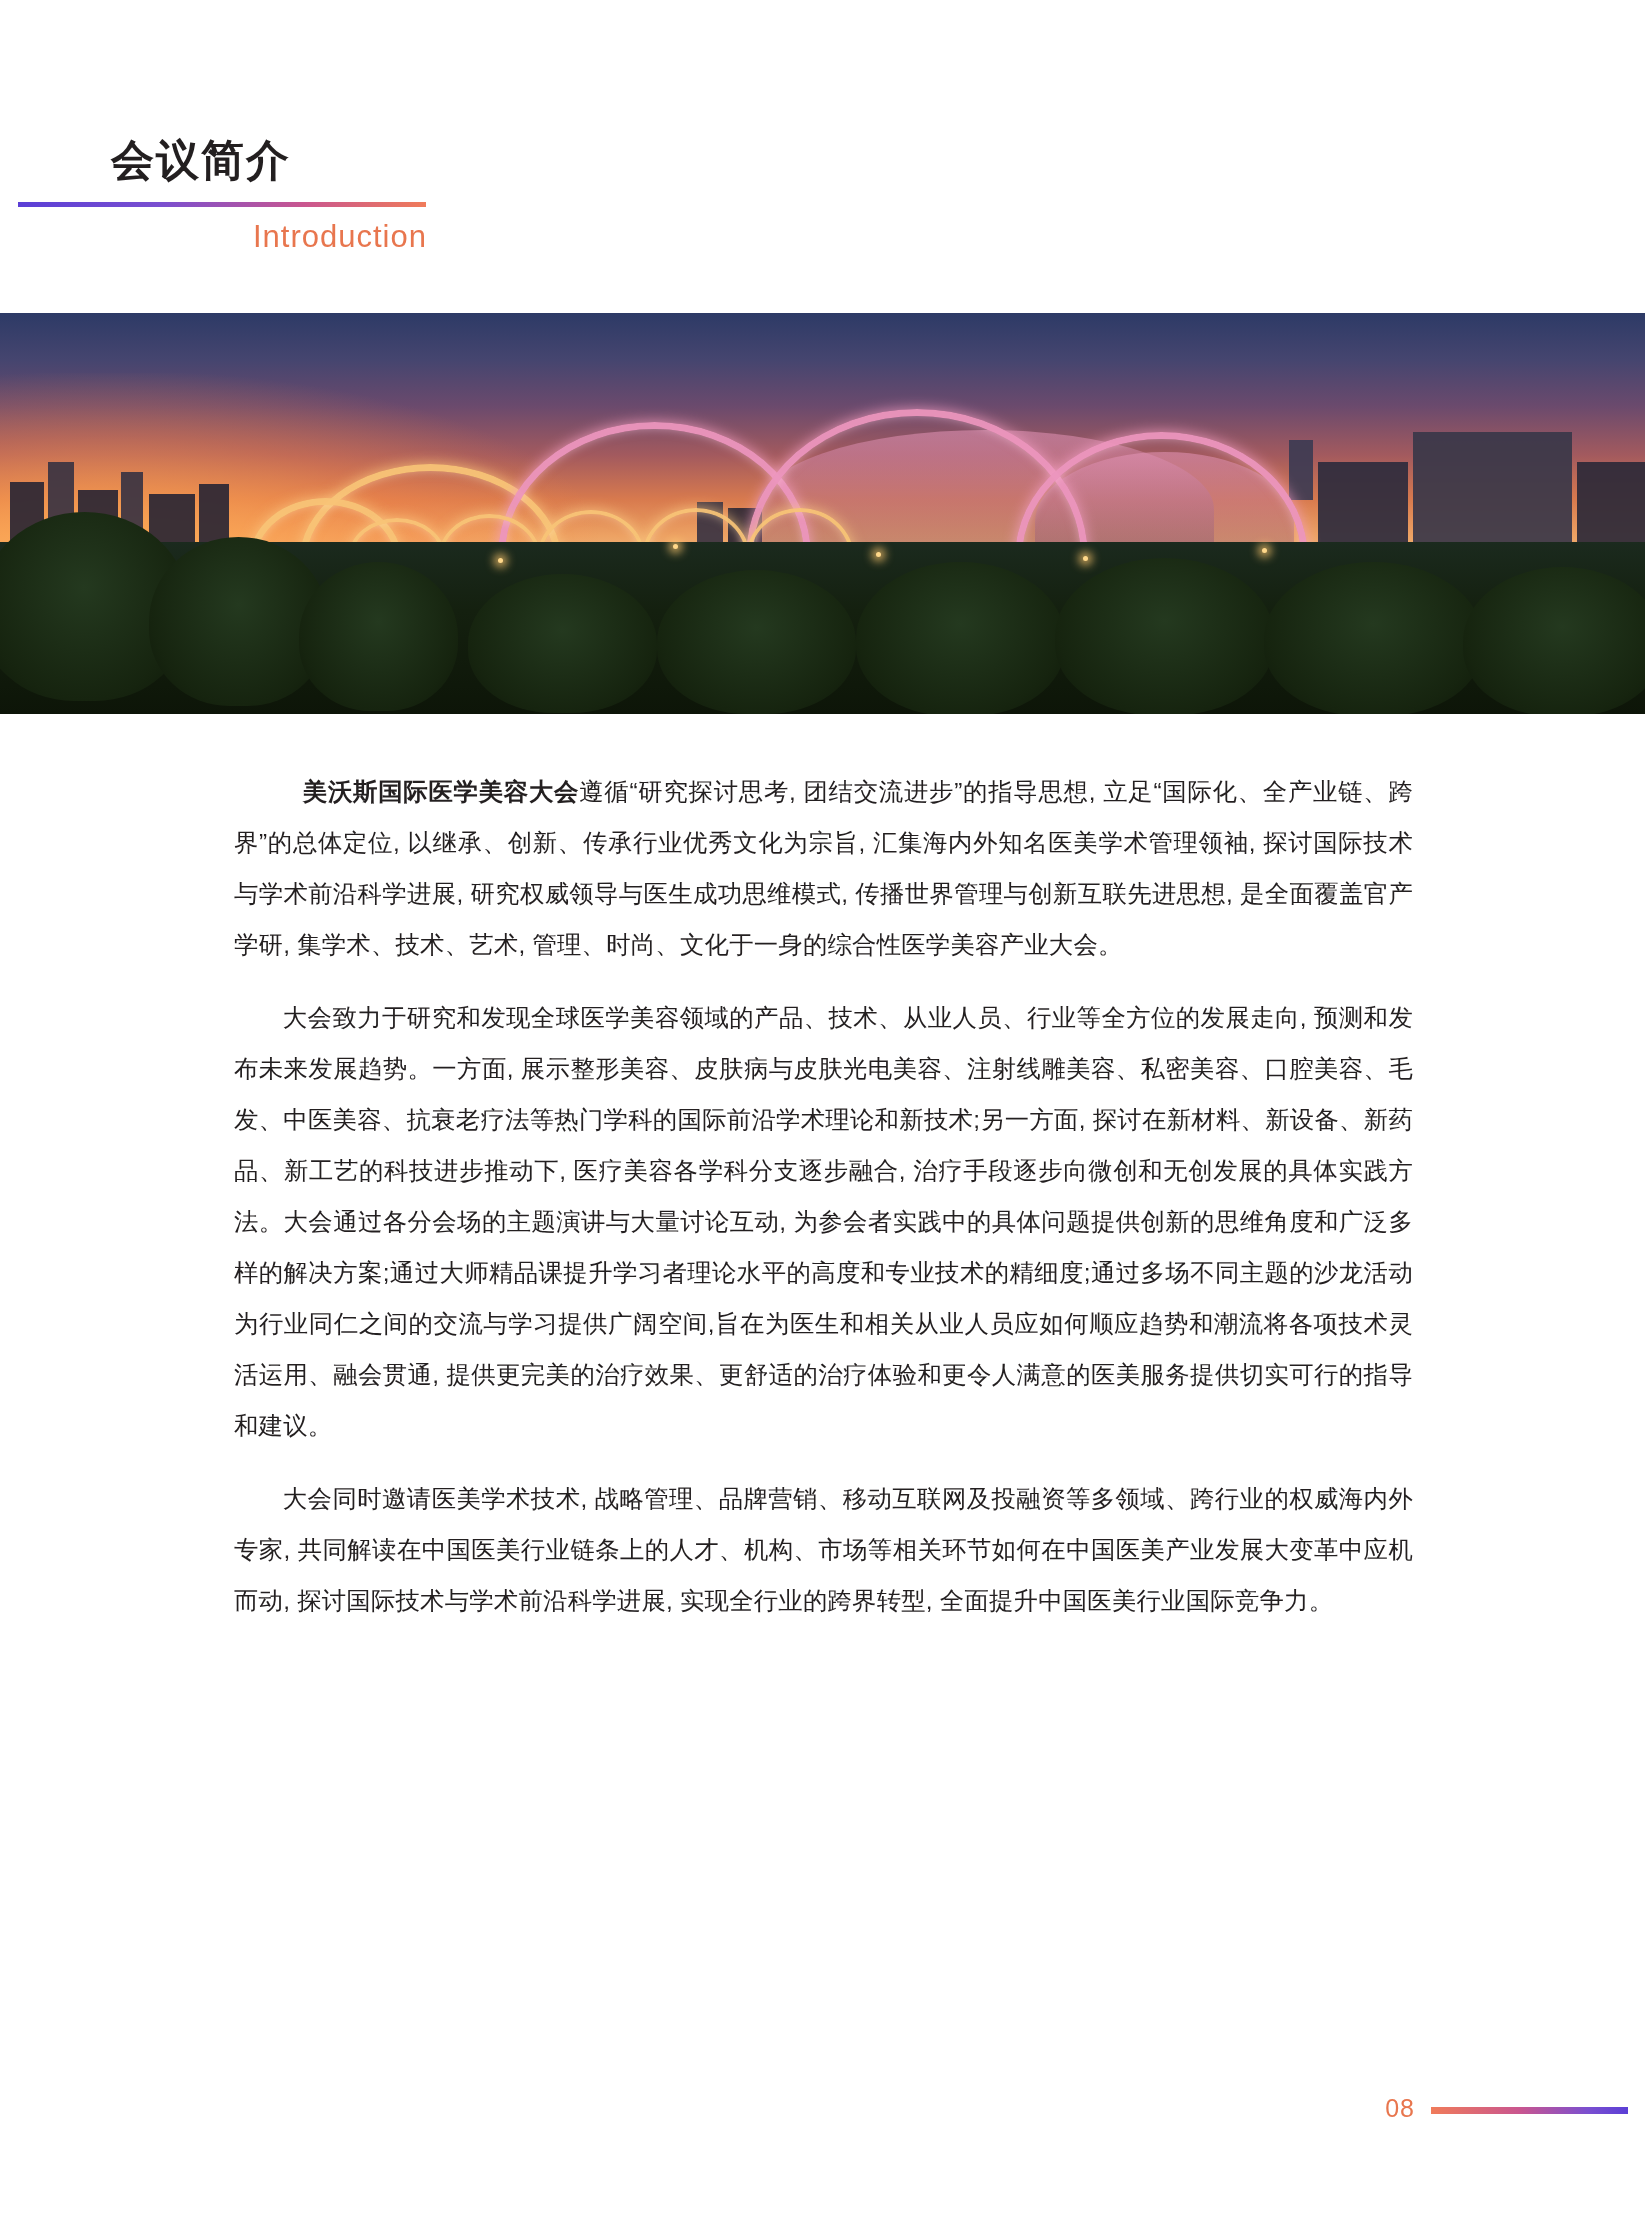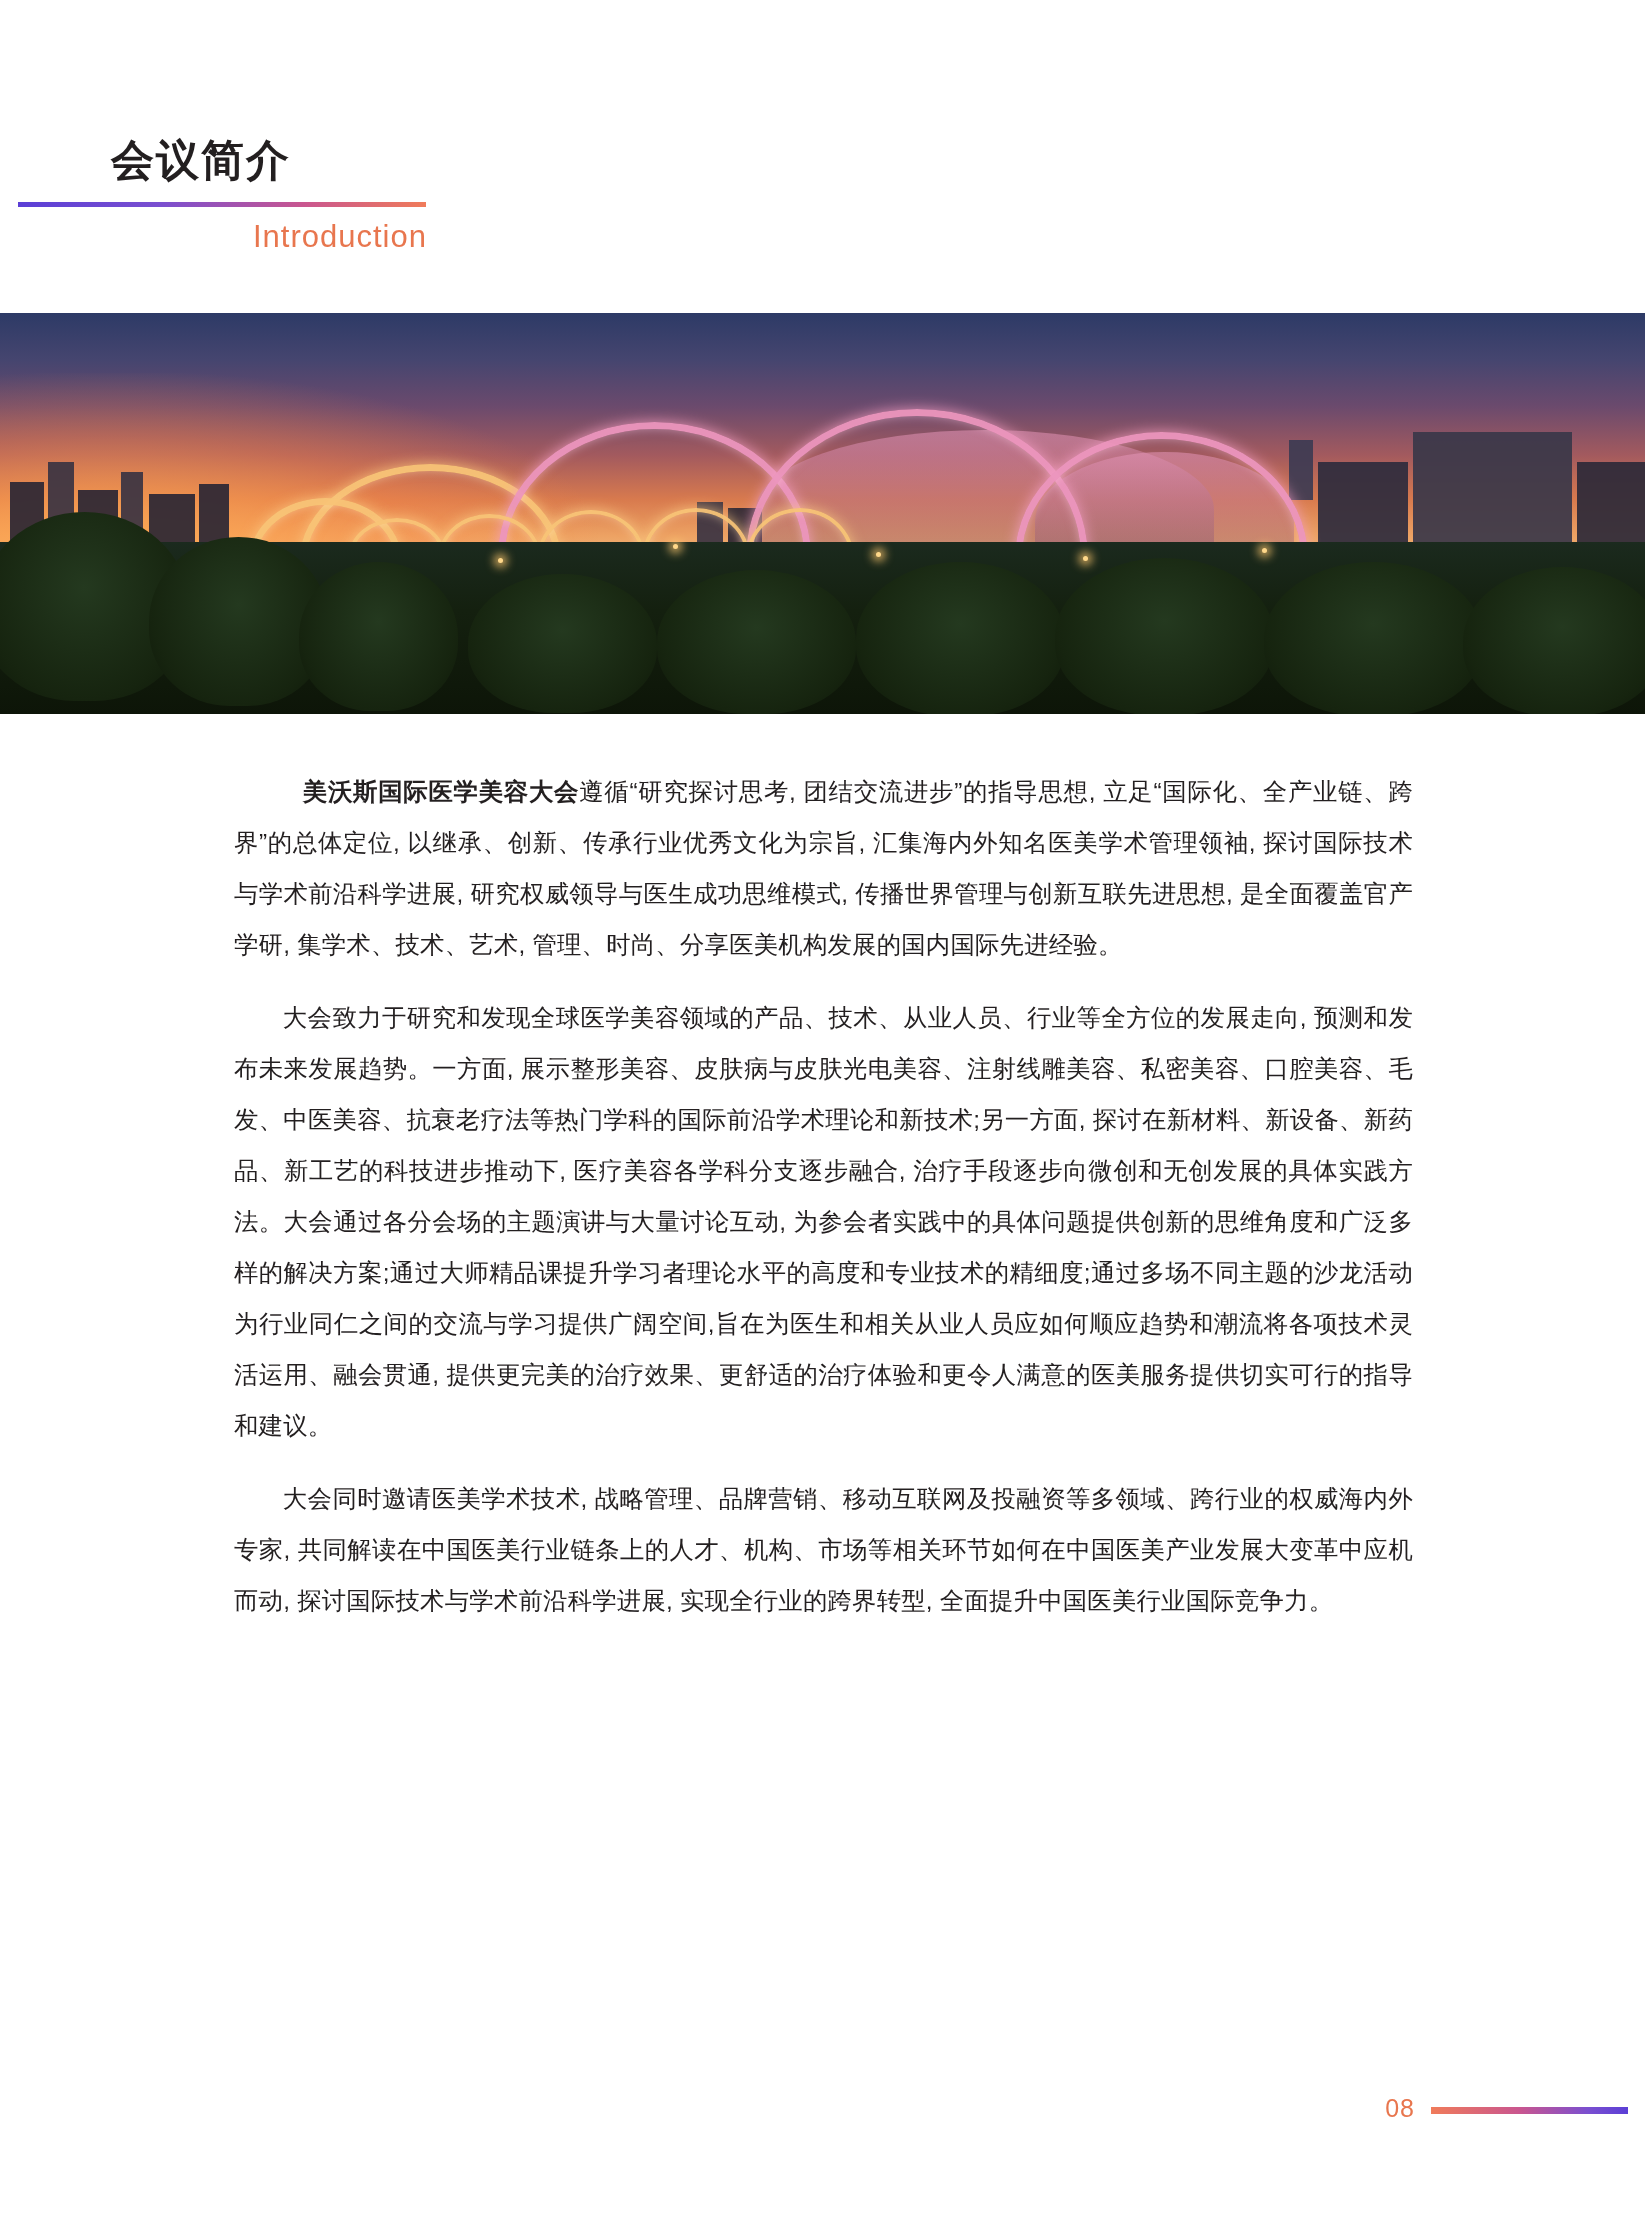--- a/index.html
+++ b/index.html
@@ -231,21 +231,21 @@
   <div class="tree" style="left:1463px; top:254px; width:199px; height:149px;"></div>
 
   <div class="lamp" style="left:673px; top:231px;"></div>
   <div class="lamp" style="left:498px; top:245px;"></div>
   <div class="lamp" style="left:876px; top:239px;"></div>
   <div class="lamp" style="left:1083px; top:243px;"></div>
   <div class="lamp" style="left:1262px; top:235px;"></div>
 </div>
 
 <div class="content">
-  <p class="para"><b>美沃斯国际医学美容大会</b><span>遵循“研究探讨思考, 团结交流进步”的指导思想, 立足“国际化、全产业链、跨界”的总体定位, 以继承、创新、传承行业优秀文化为宗旨, 汇集海内外知名医美学术管理领袖, 探讨国际技术与学术前沿科学进展, 研究权威领导与医生成功思维模式, 传播世界管理与创新互联先进思想, 是全面覆盖官产学研, 集学术、技术、艺术, 管理、时尚、分享医美机构发展的国内国际先进经验。</span></p>
+  <p class="para"><b>美沃斯国际医学美容大会</b><span>遵循“研究探讨思考, 团结交流进步”的指导思想, 立足“国际化、全产业链、跨界”的总体定位, 以继承、创新、传承行业优秀文化为宗旨, 汇集海内外知名医美学术管理领袖, 探讨国际技术与学术前沿科学进展, 研究权威领导与医生成功思维模式, 传播世界管理与创新互联先进思想, 是全面覆盖官产学研, 集学术、技术、艺术, 管理、时尚、文化于一身的综合性医学美容产业大会。</span></p>
   <p class="para">大会致力于研究和发现全球医学美容领域的产品、技术、从业人员、行业等全方位的发展走向, 预测和发布未来发展趋势。一方面, 展示整形美容、皮肤病与皮肤光电美容、注射线雕美容、私密美容、口腔美容、毛发、中医美容、抗衰老疗法等热门学科的国际前沿学术理论和新技术;另一方面, 探讨在新材料、新设备、新药品、新工艺的科技进步推动下, 医疗美容各学科分支逐步融合, 治疗手段逐步向微创和无创发展的具体实践方法。大会通过各分会场的主题演讲与大量讨论互动, 为参会者实践中的具体问题提供创新的思维角度和广泛多样的解决方案;通过大师精品课提升学习者理论水平的高度和专业技术的精细度;通过多场不同主题的沙龙活动为行业同仁之间的交流与学习提供广阔空间,旨在为医生和相关从业人员应如何顺应趋势和潮流将各项技术灵活运用、融会贯通, 提供更完美的治疗效果、更舒适的治疗体验和更令人满意的医美服务提供切实可行的指导和建议。</p>
   <p class="para">大会同时邀请医美学术技术, 战略管理、品牌营销、移动互联网及投融资等多领域、跨行业的权威海内外专家, 共同解读在中国医美行业链条上的人才、机构、市场等相关环节如何在中国医美产业发展大变革中应机而动, 探讨国际技术与学术前沿科学进展, 实现全行业的跨界转型, 全面提升中国医美行业国际竞争力。</p>
 </div>
 
 <div class="footer">
   <div class="page-num">08</div>
   <div class="footer-rule"></div>
 </div>
 
 

